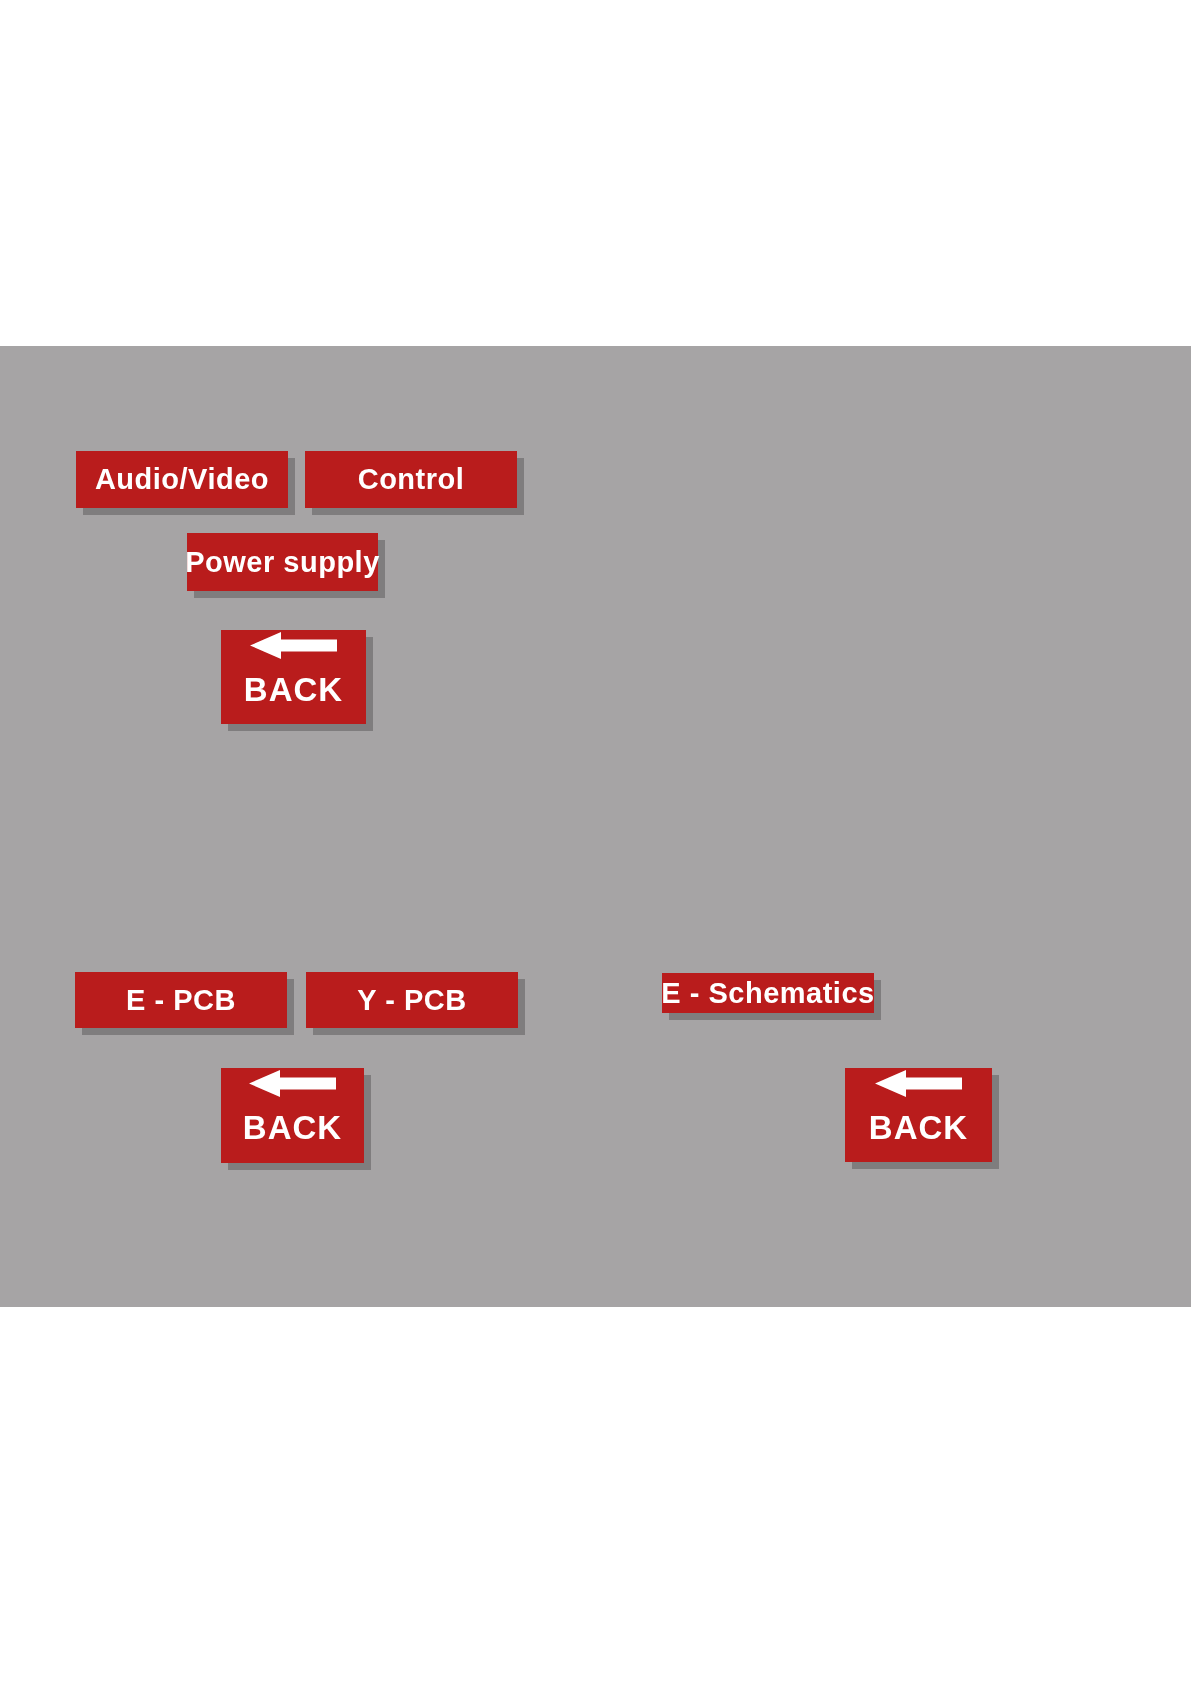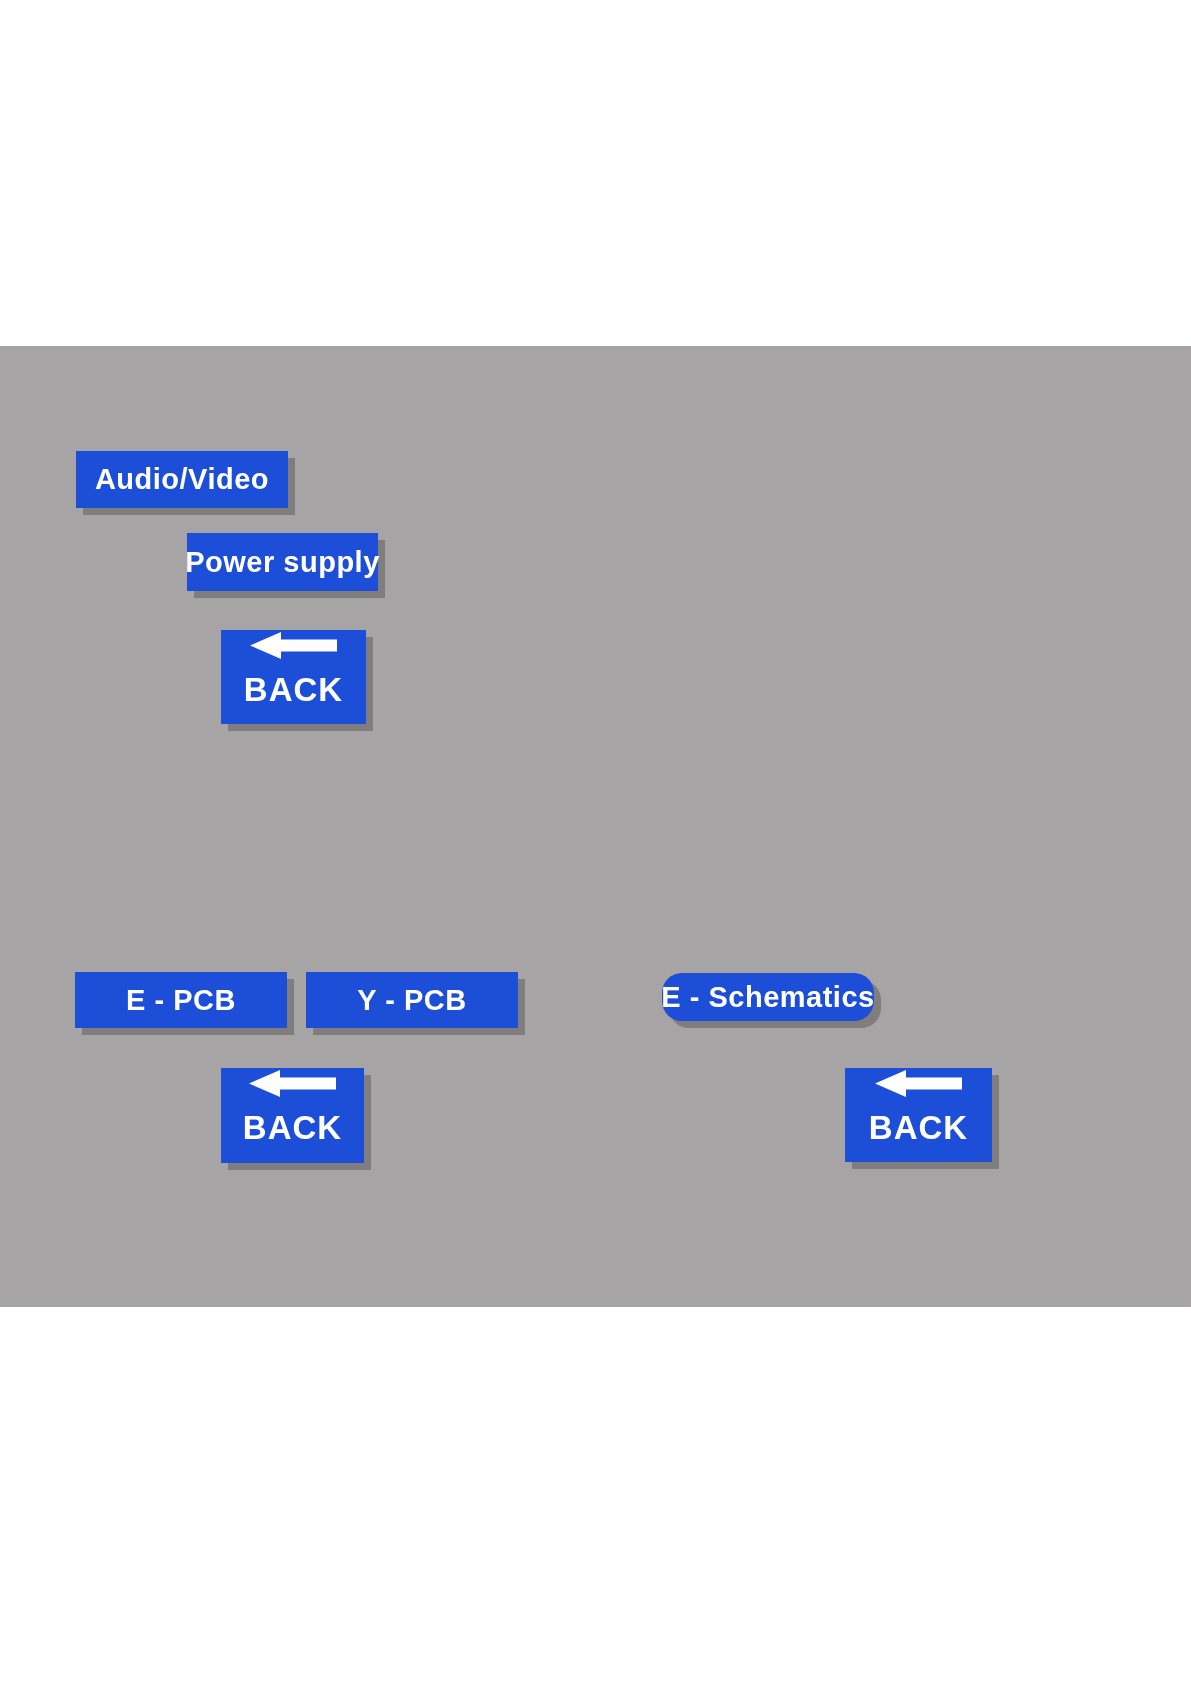--- a/index.html
+++ b/index.html
@@ -17,21 +17,21 @@
   .panel {
     position: absolute;
     left: 0;
     top: 346px;
     width: 1191px;
     height: 961px;
     background: #a6a4a5;
   }
   .btn {
     position: absolute;
-    background: #1d4ed8;
+    background: #b91c1c;
     box-shadow: 7px 7px 0 #7f7d7e;
     color: #ffffff;
     display: flex;
     align-items: center;
     justify-content: center;
     font-weight: bold;
     cursor: pointer;
     user-select: none;
   }
   .btn .lbl {
@@ -59,34 +59,37 @@
     font-weight: bold;
   }
   
   .btn-audio-video   { left: 76px;  top: 105px; width: 212px; height: 57px; }
   .btn-control       { left: 305px; top: 105px; width: 212px; height: 57px; }
   .btn-power-supply  { left: 187px; top: 187px; width: 191px; height: 58px; }
   .btn-back-1        { left: 221px; top: 284px; width: 145px; height: 94px; }
   
   .btn-e-pcb         { left: 75px;  top: 626px; width: 212px; height: 56px; }
   .btn-y-pcb         { left: 306px; top: 626px; width: 212px; height: 56px; }
-  .btn-e-schematics  { left: 662px; top: 627px; width: 212px; height: 48px; border-radius: 20px; }
+  .btn-e-schematics  { left: 662px; top: 627px; width: 212px; height: 40px; }
   .btn-y-schematics  { left: 893px; top: 627px; width: 212px; height: 57px; }
   .btn-back-2        { left: 221px; top: 722px; width: 143px; height: 95px; }
   .btn-back-3        { left: 845px; top: 722px; width: 147px; height: 94px; }
 </style>
 </head>
 <body>
 
 <div class="panel">
 
   <div class="btn btn-audio-video">
     <span class="lbl">Audio/Video</span>
   </div>
 
+  <div class="btn btn-control">
+    <span class="lbl">Control</span>
+  </div>
 
   <div class="btn btn-power-supply">
     <span class="lbl">Power supply</span>
   </div>
 
   <div class="btn back-btn btn-back-1">
     <svg class="arrow" viewBox="0 0 87 27" aria-hidden="true">
       <polygon points="0,13.5 31,0 31,7.5 87,7.5 87,19.5 31,19.5 31,27" fill="#ffffff"></polygon>
     </svg>
     <span class="back-lbl">BACK</span>

